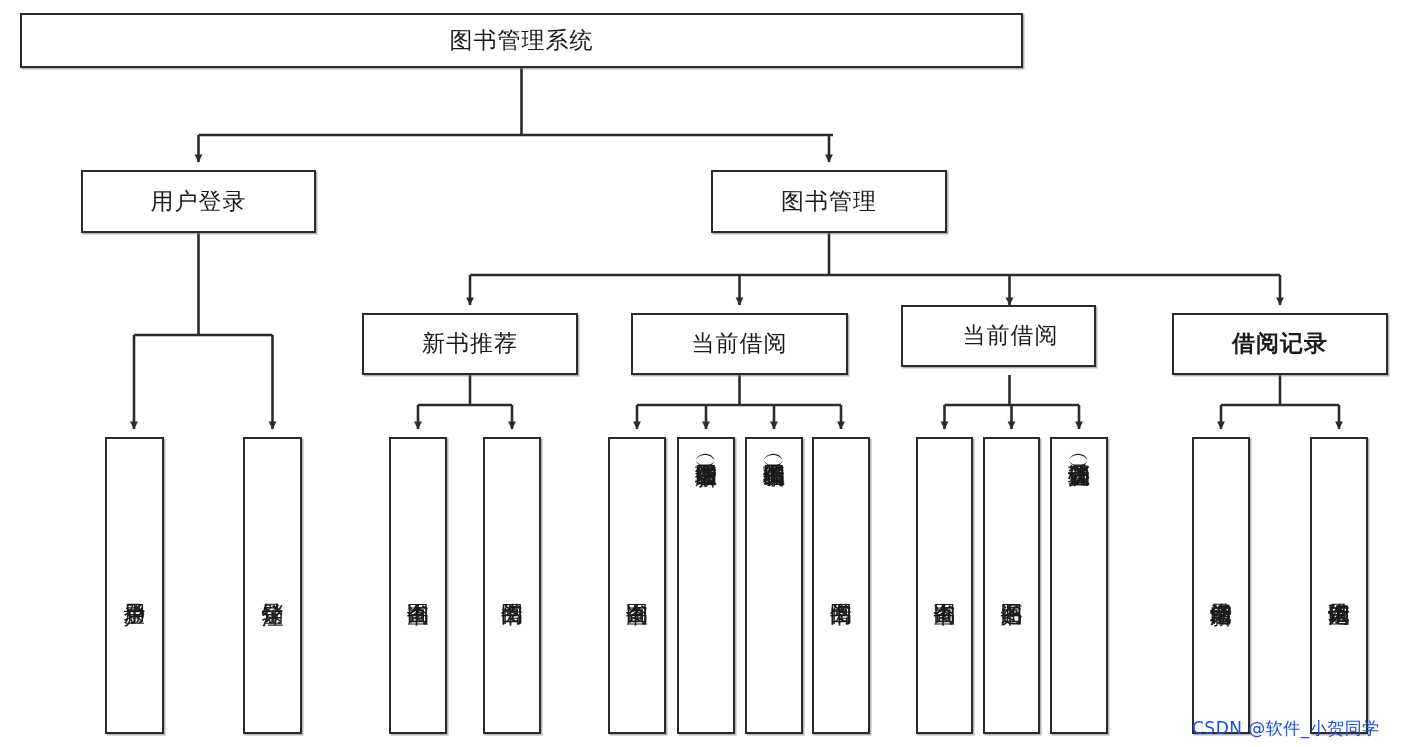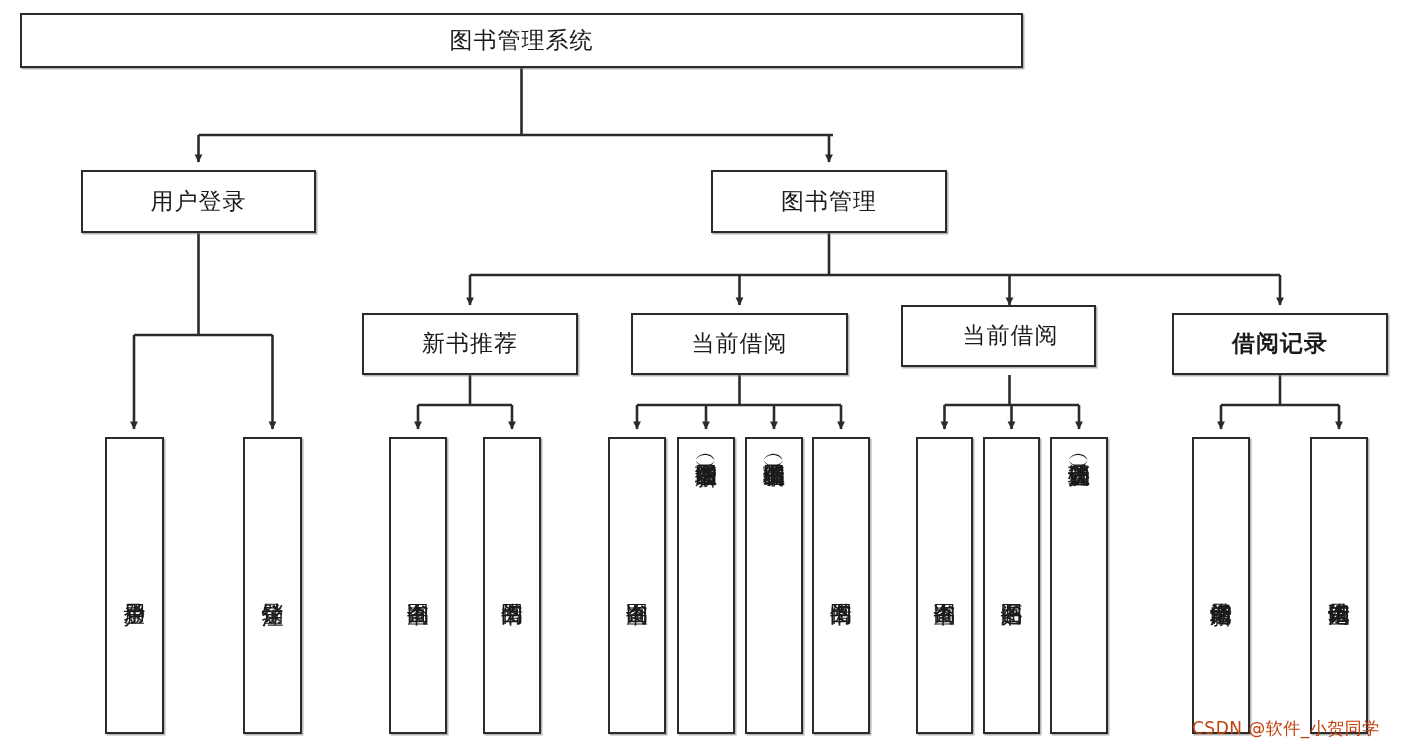--- a/index.html
+++ b/index.html
@@ -56,21 +56,21 @@
     display: block;
     max-height: 100%;
   }
   .node.vertical.centered {
     align-items: center;
     padding-top: 0;
   }
   .watermark {
     position: absolute;
     font-size: 17px;
-    color: #c2410c;
+    color: #1d4ed8;
     white-space: nowrap;
     letter-spacing: 0.5px;
     font-family: "DejaVu Sans", "Liberation Sans", sans-serif;
   }
 </style>
 </head>
 <body>
 
 <div id="diagram-root">
 

